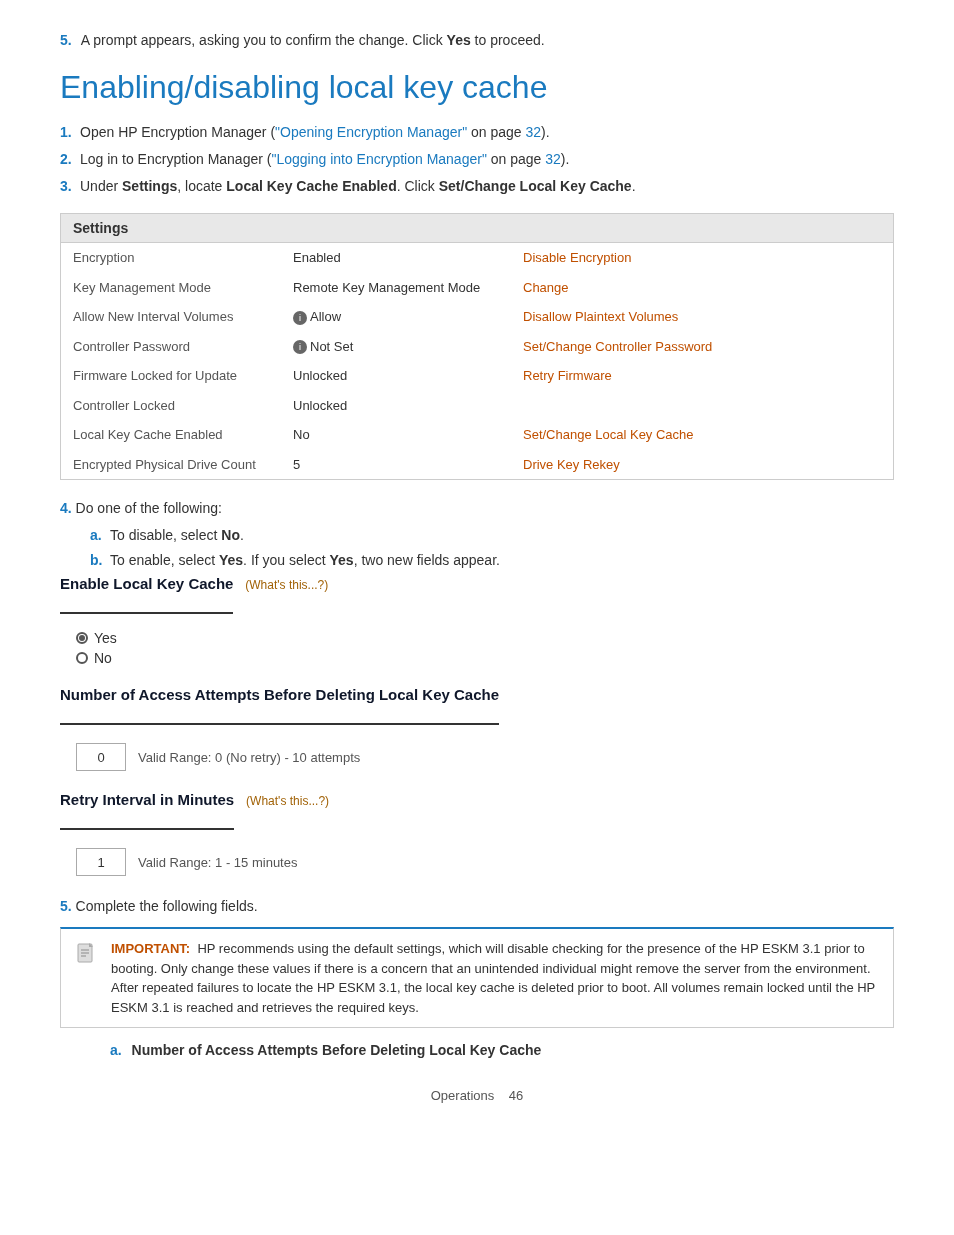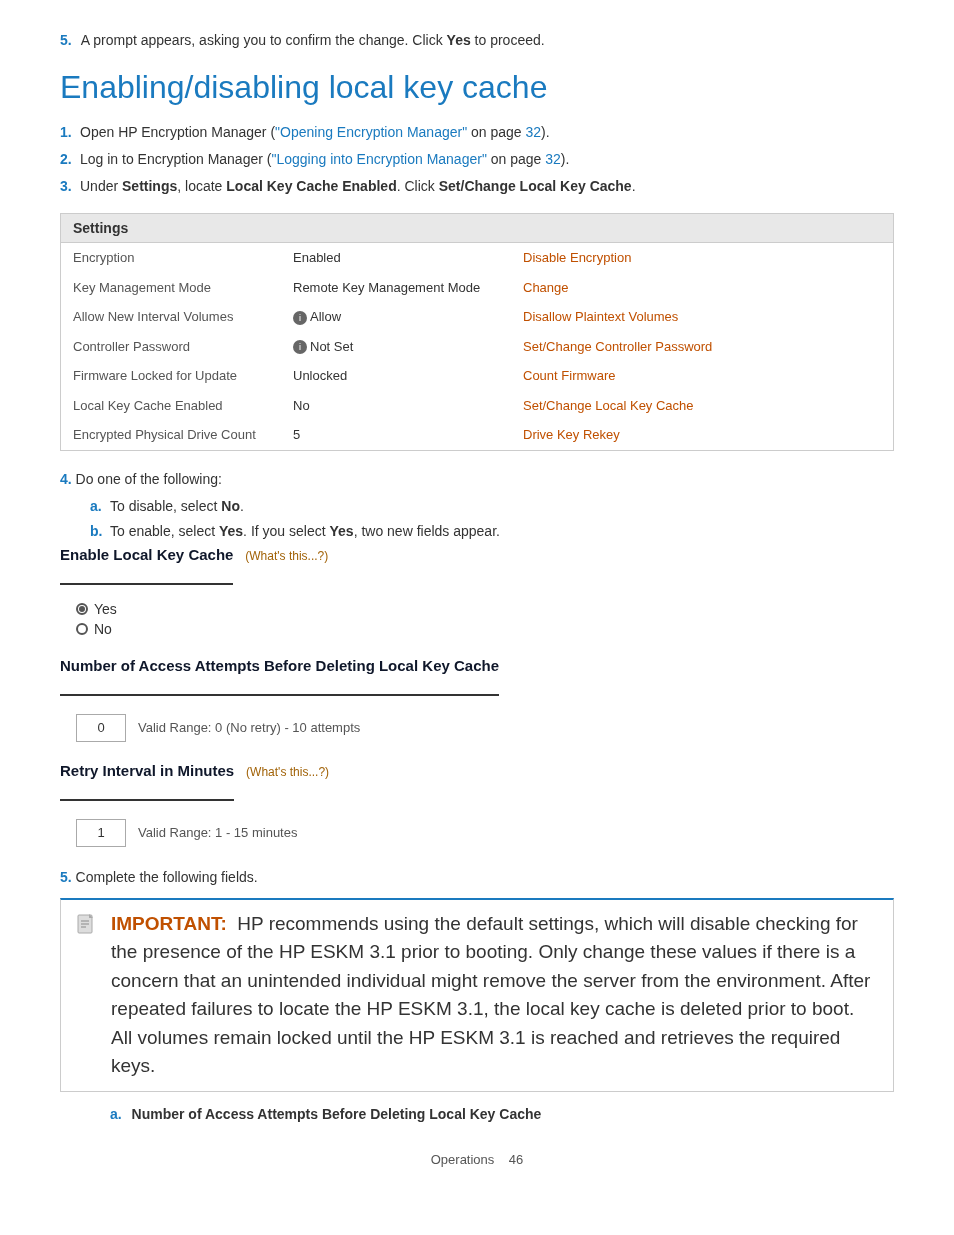--- a/index.html
+++ b/index.html
@@ -215,21 +215,21 @@
       margin-top: 10px;
       margin-bottom: 14px;
     }
     .important-icon {
       font-size: 22px;
       color: #888;
       flex-shrink: 0;
       margin-top: 2px;
     }
     .important-text {
-      font-size: 19px;
+      font-size: 13px;
       line-height: 1.5;
       color: #333;
     }
     .important-text .label {
       font-weight: bold;
       color: #c05000;
     }
 
     
     .step5-block {
@@ -301,21 +301,26 @@
           <td class="col-action"><a href="#">Disallow Plaintext Volumes</a></td>
         </tr>
         <tr>
           <td class="col-label">Controller Password</td>
           <td class="col-value"><span class="info-icon">i</span>Not Set</td>
           <td class="col-action"><a href="#">Set/Change Controller Password</a></td>
         </tr>
         <tr>
           <td class="col-label">Firmware Locked for Update</td>
           <td class="col-value">Unlocked</td>
-          <td class="col-action"><a href="#">Count Firmware</a></td>
+          <td class="col-action"><a href="#">Retry Firmware</a></td>
+        </tr>
+        <tr>
+          <td class="col-label">Controller Locked</td>
+          <td class="col-value">Unlocked</td>
+          <td class="col-action"></td>
         </tr>
         <tr>
           <td class="col-label">Local Key Cache Enabled</td>
           <td class="col-value">No</td>
           <td class="col-action"><a href="#">Set/Change Local Key Cache</a></td>
         </tr>
         <tr>
           <td class="col-label">Encrypted Physical Drive Count</td>
           <td class="col-value">5</td>
           <td class="col-action"><a href="#">Drive Key Rekey</a></td>

